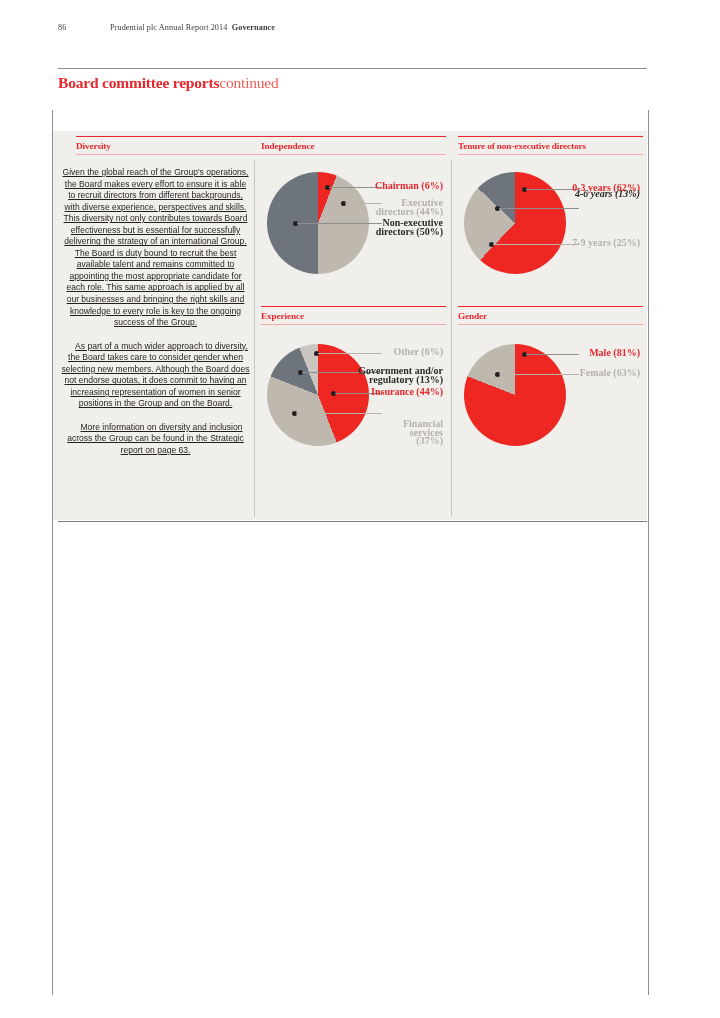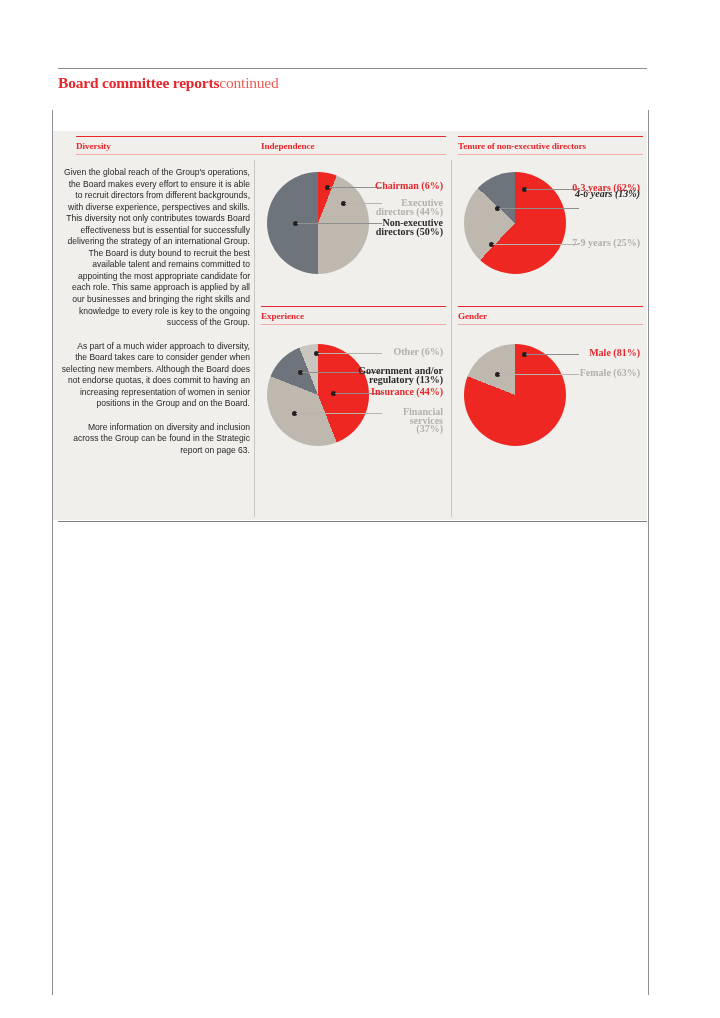--- a/index.html
+++ b/index.html
@@ -66,21 +66,22 @@
     font-size:9.2px;font-weight:bold;color:#e8262c;
     letter-spacing:-.1px;white-space:nowrap;
   }
   .sect .hr-bot{height:1px;background:#f3a9a4;width:100%;}
 
   
   .bodycopy{
     position:absolute;left:61px;top:167px;width:189px;
     font-family:"Liberation Sans",sans-serif;
     font-size:8.55px;line-height:11.55px;color:#231f20;
-    text-align:right;
+    text-align:center;
+    text-decoration:underline;
   }
   .bodycopy p{margin:0;}
   .bodycopy p.ind{text-indent:12px;margin-top:12px;}
 
   
   .chartwrap{position:absolute;}
   .pie{position:absolute;border-radius:50%;}
   .callout-line{position:absolute;height:1px;}
   .dot{position:absolute;width:5px;height:5px;border-radius:50%;background:#231f20;}
   .lbl{
@@ -92,20 +93,23 @@
   .lbl.wrap{white-space:normal;}
   .lbl.red{color:#e8262c;}
   .lbl.dark{color:#2b2b2b;}
   .lbl.grey{color:#b4b0aa;}
 </style>
 </head>
 <body>
 
 <div class="page">
 
+  <div class="runhead">
+    <span class="folio">86</span><span>Prudential plc  Annual Report 2014</span>&nbsp;&nbsp;<span class="bold">Governance</span>
+  </div>
 
   <div class="rule-top"></div>
 
   <div class="maintitle">
     <span>Board committee reports</span><span class="cont">continued</span>
   </div>
 
   <div class="vline-left"></div>
   <div class="vline-right"></div>
 
@@ -200,21 +204,21 @@
       <span>Government and/or</span><br>
       <span>regulatory (13%)</span>
     </div>
 
     <div class="dot" style="left:70px;top:53px;"></div>
     <div class="callout-line" style="left:74px;top:55px;width:47px;background:#8f8f8f;"></div>
     <div class="lbl red" style="left:0px;top:50px;width:182px;">Insurance (44%)</div>
 
     <div class="dot" style="left:31px;top:73px;"></div>
     <div class="callout-line" style="left:35px;top:75px;width:86px;background:#b7b3ad;"></div>
-    <div class="lbl grey wrap" style="left:0px;top:70px;width:182px;">
+    <div class="lbl grey wrap" style="left:0px;top:82px;width:182px;">
       <span>Financial</span><br>
       <span>services</span><br>
       <span>(37%)</span>
     </div>
   </div>
 
   <div class="sect" style="left:458px;top:306px;width:185px;">
     <div class="hr-top"></div>
     <h2>Gender</h2>
     <div class="hr-bot"></div>

